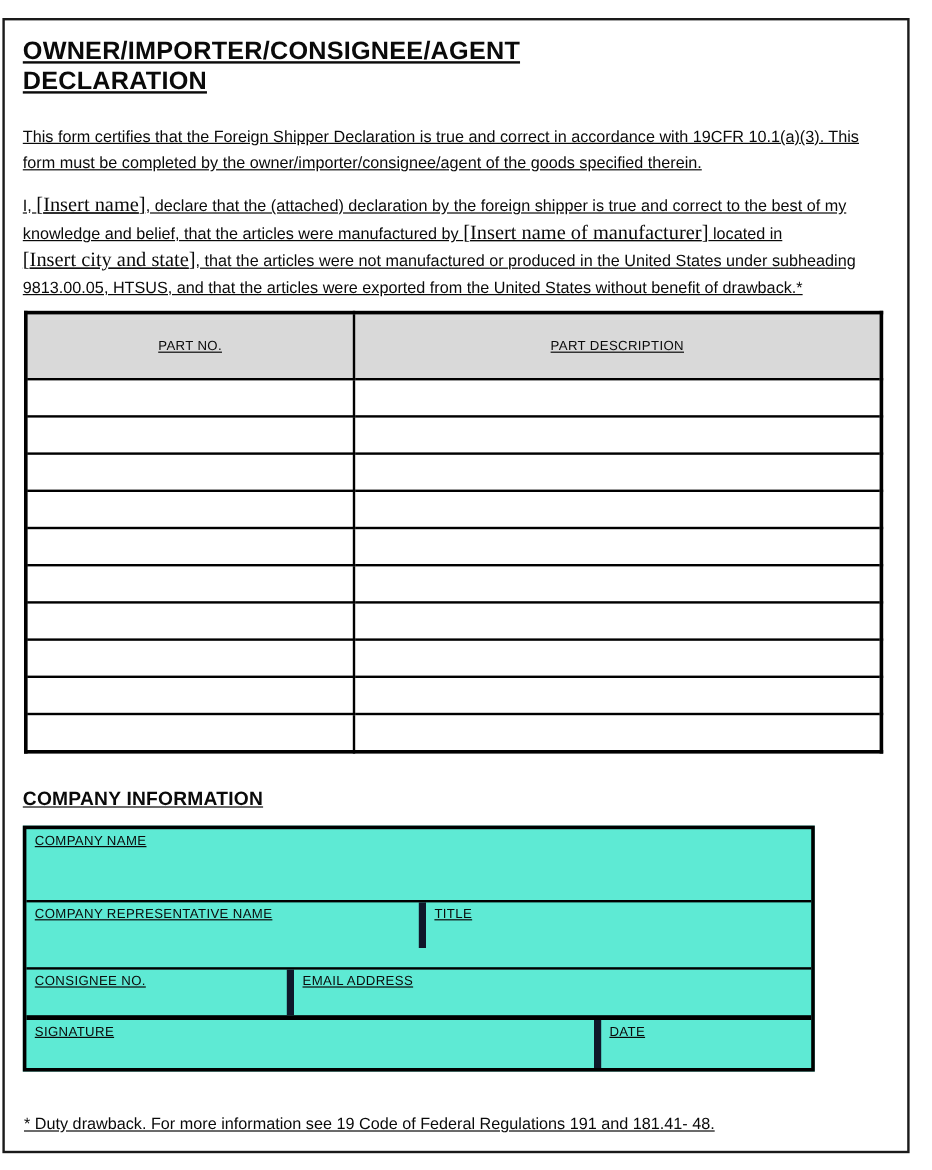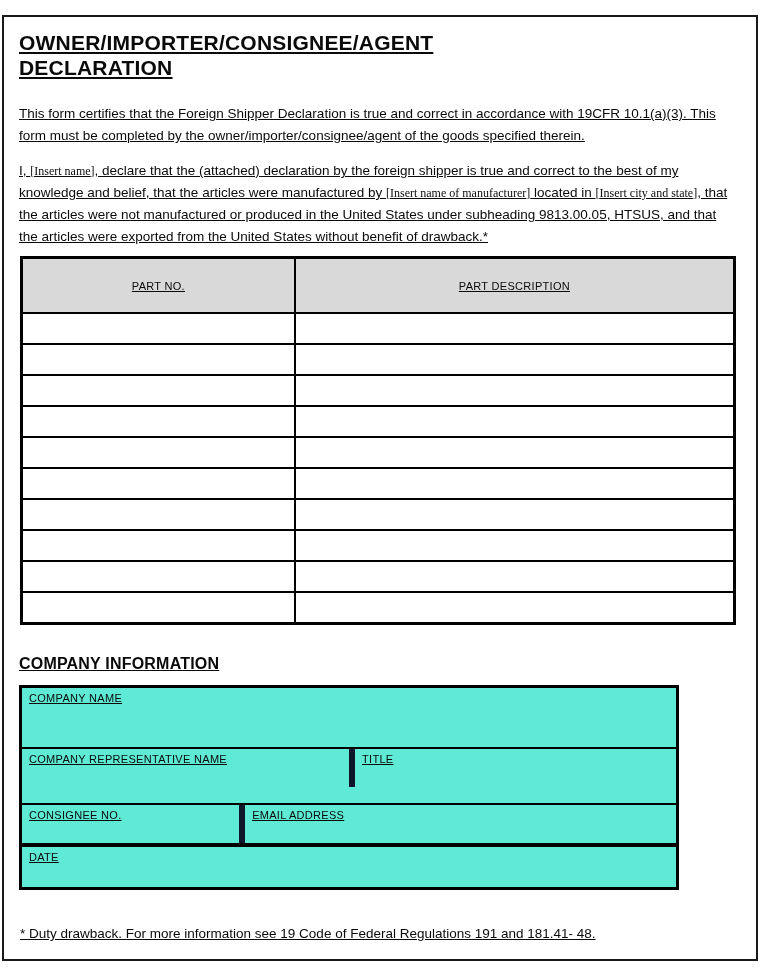--- a/index.html
+++ b/index.html
@@ -38,21 +38,21 @@
     width: 706px;
   }
   .decl {
     margin: 13px 0 0 0;
     font-size: 13.5px;
     line-height: 22px;
     width: 712px;
   }
   .ph {
     font-family: "Liberation Serif", serif;
-    font-size: 12px;
+    font-size: 17px;
     white-space: nowrap;
   }
   .ph .ph-text {
     text-decoration: underline;
   }
   table.parts {
     margin: 8px 0 0 1px;
     border-collapse: collapse;
     width: 716px;
     table-layout: fixed;
@@ -207,20 +207,23 @@
     </div>
     <div class="corow h-42">
       <div class="cocell w-33">
         <span>CONSIGNEE NO.</span>
       </div>
       <div class="cocell grow">
         <span>EMAIL ADDRESS</span>
       </div>
     </div>
     <div class="corow thick-top h-46">
+      <div class="cocell w-72">
+        <span>SIGNATURE</span>
+      </div>
       <div class="cocell grow">
         <span>DATE</span>
       </div>
     </div>
   </div>
 
   <p class="footnote">* Duty drawback. For more information see 19 Code of Federal Regulations 191 and 181.41- 48.</p>
 
 </div>
 

